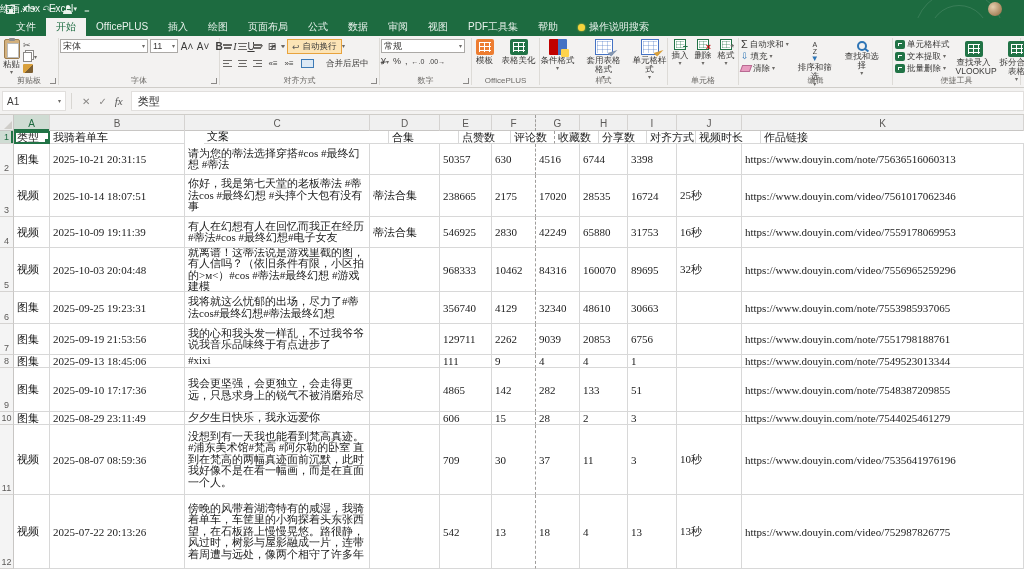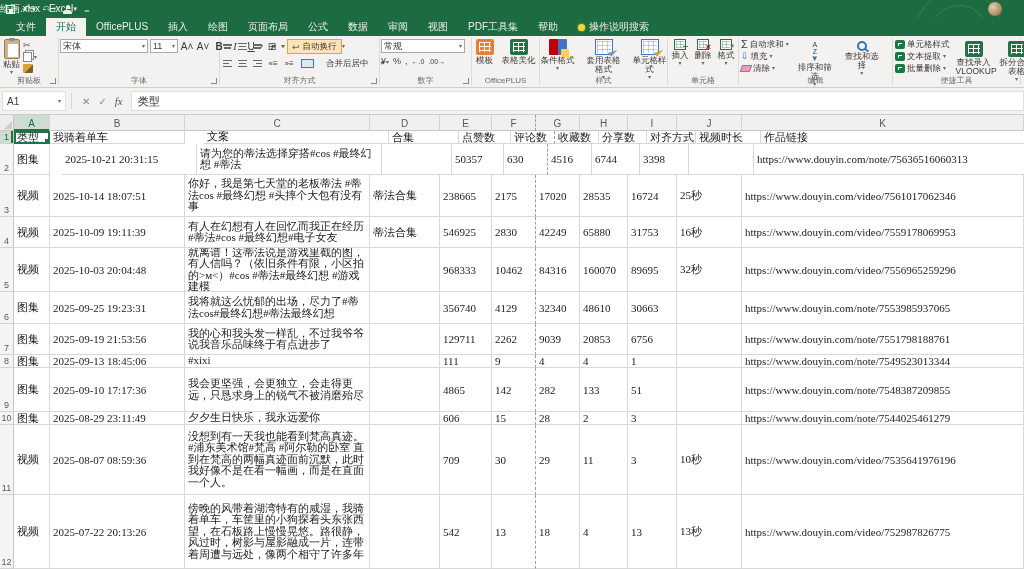--- a/index.html
+++ b/index.html
@@ -504,21 +504,21 @@
         <div class="cell pb" style="width: 44px;">评论数</div>
         <div class="cell" style="width: 44px;">收藏数</div>
         <div class="cell" style="width: 48px;">分享数</div>
         <div class="cell" style="width: 49px;">对齐方式</div>
         <div class="cell" style="width: 65px;">视频时长</div>
         <div class="cell" style="width: 282px;">作品链接</div>
       </div>
       <div class="srowline" style="height: 31px;">
         <div class="rownum">2</div>
         <div class="cell" style="width: 36px;">图集</div>
-        <div class="cell" style="width: 135px; margin-left: 12px;">2025-10-21 20:31:15</div>
+        <div class="cell" style="width: 135px;">2025-10-21 20:31:15</div>
         <div class="cell wrap" style="width: 185px;">请为您的蒂法选择穿搭#cos #最终幻想 #蒂法</div>
         <div class="cell" style="width: 70px;"></div>
         <div class="cell" style="width: 52px;">50357</div>
         <div class="cell pb" style="width: 44px;">630</div>
         <div class="cell" style="width: 44px;">4516</div>
         <div class="cell" style="width: 48px;">6744</div>
         <div class="cell" style="width: 49px;">3398</div>
         <div class="cell" style="width: 65px;"></div>
         <div class="cell" style="width: 282px;">https://www.douyin.com/note/75636516060313</div>
       </div>
@@ -635,21 +635,21 @@
         <div class="cell" style="width: 282px;">https://www.douyin.com/note/7544025461279</div>
       </div>
       <div class="srowline" style="height: 70px;">
         <div class="rownum">11</div>
         <div class="cell" style="width: 36px;">视频</div>
         <div class="cell" style="width: 135px;">2025-08-07 08:59:36</div>
         <div class="cell wrap" style="width: 185px;">没想到有一天我也能看到梵高真迹。#浦东美术馆#梵高 #阿尔勒的卧室 直到在梵高的两幅真迹面前沉默，此时我好像不是在看一幅画，而是在直面一个人。</div>
         <div class="cell" style="width: 70px;"></div>
         <div class="cell" style="width: 52px;">709</div>
         <div class="cell pb" style="width: 44px;">30</div>
-        <div class="cell" style="width: 44px;">29</div>
+        <div class="cell" style="width: 44px;">37</div>
         <div class="cell" style="width: 48px;">11</div>
         <div class="cell" style="width: 49px;">3</div>
         <div class="cell" style="width: 65px;">10秒</div>
         <div class="cell" style="width: 282px;">https://www.douyin.com/video/7535641976196</div>
       </div>
       <div class="srowline" style="height: 74px;">
         <div class="rownum">12</div>
         <div class="cell" style="width: 36px;">视频</div>
         <div class="cell" style="width: 135px;">2025-07-22 20:13:26</div>
         <div class="cell wrap" style="width: 185px;">傍晚的风带着湖湾特有的咸湿，我骑着单车，车筐里的小狗探着头东张西望，在石板路上慢慢晃悠。路很静，风过时，树影与屋影融成一片，连带着周遭与远处，像两个相守了许多年</div>

